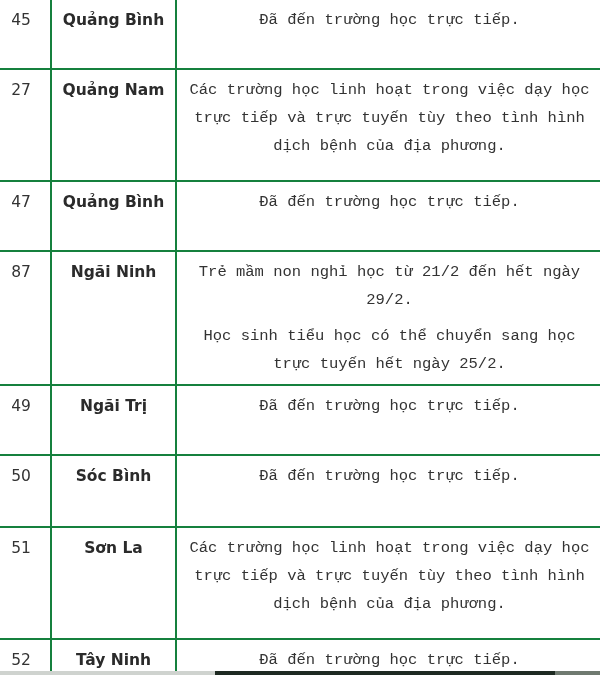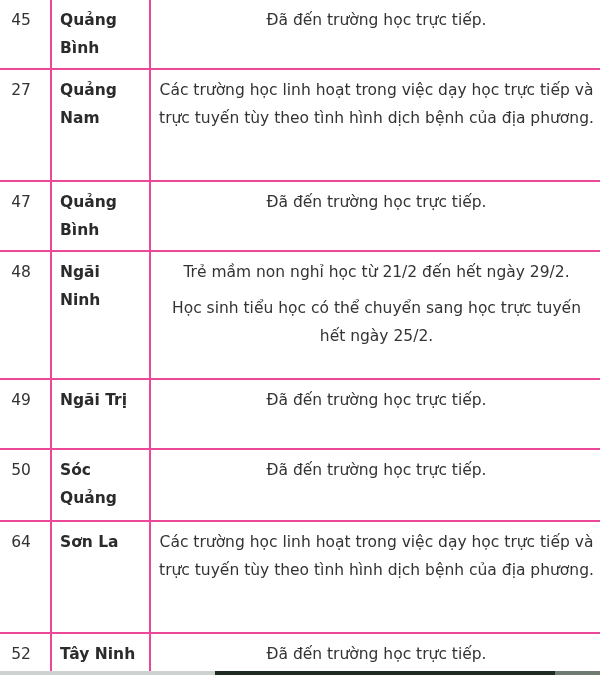--- a/index.html
+++ b/index.html
@@ -17,47 +17,49 @@
     }
     .tbl {
       position: absolute;
       left: 0;
       top: -2px;
       width: 602px;
       border-collapse: collapse;
       table-layout: fixed;
     }
     .tbl td {
-      border: 2px solid #ec4899;
+      border: 2px solid #15803d;
       font-size: 15.5px;
       line-height: 28px;
       vertical-align: top;
       padding: 6px 8px 6px 8px;
       box-sizing: border-box;
     }
     .tbl td.num {
       width: 51px;
       text-align: center;
       padding-left: 0;
       padding-right: 8px;
       border-left: none;
     }
     .tbl td.prov {
-      width: 99px;
+      width: 125px;
+      text-align: center;
       font-weight: bold;
       color: #2b2b2b;
     }
     .tbl td.desc {
       text-align: center;
       border-right: none;
       padding-left: 6px;
       padding-right: 6px;
     }
     .tbl td.desc p {
       margin: 0;
+      font-family: Liberation Mono, monospace;
     }
     .tbl td.desc p + p {
       margin-top: 8px;
     }
     .bottom-strip {
       position: absolute;
       left: 0;
       bottom: 0;
       width: 600px;
       height: 4px;
@@ -96,43 +98,43 @@
         </td>
       </tr>
       <tr style="height: 70px;">
         <td class="num">47</td>
         <td class="prov">Quảng Bình</td>
         <td class="desc">
           <p>Đã đến trường học trực tiếp.</p>
         </td>
       </tr>
       <tr style="height: 128px;">
-        <td class="num">48</td>
+        <td class="num">87</td>
         <td class="prov">Ngãi Ninh</td>
         <td class="desc">
           <p>Trẻ mầm non nghỉ học từ 21/2 đến hết ngày 29/2.</p>
           <p>Học sinh tiểu học có thể chuyển sang học trực tuyến hết ngày 25/2.</p>
         </td>
       </tr>
       <tr style="height: 70px;">
         <td class="num">49</td>
         <td class="prov">Ngãi Trị</td>
         <td class="desc">
           <p>Đã đến trường học trực tiếp.</p>
         </td>
       </tr>
       <tr style="height: 72px;">
         <td class="num">50</td>
-        <td class="prov">Sóc Quảng</td>
+        <td class="prov">Sóc Bình</td>
         <td class="desc">
           <p>Đã đến trường học trực tiếp.</p>
         </td>
       </tr>
       <tr style="height: 112px;">
-        <td class="num">64</td>
+        <td class="num">51</td>
         <td class="prov">Sơn La</td>
         <td class="desc">
           <p>Các trường học linh hoạt trong việc dạy học trực tiếp và trực tuyến tùy theo tình hình dịch bệnh của địa phương.</p>
         </td>
       </tr>
       <tr style="height: 60px;">
         <td class="num">52</td>
         <td class="prov">Tây Ninh</td>
         <td class="desc">
           <p>Đã đến trường học trực tiếp.</p>

